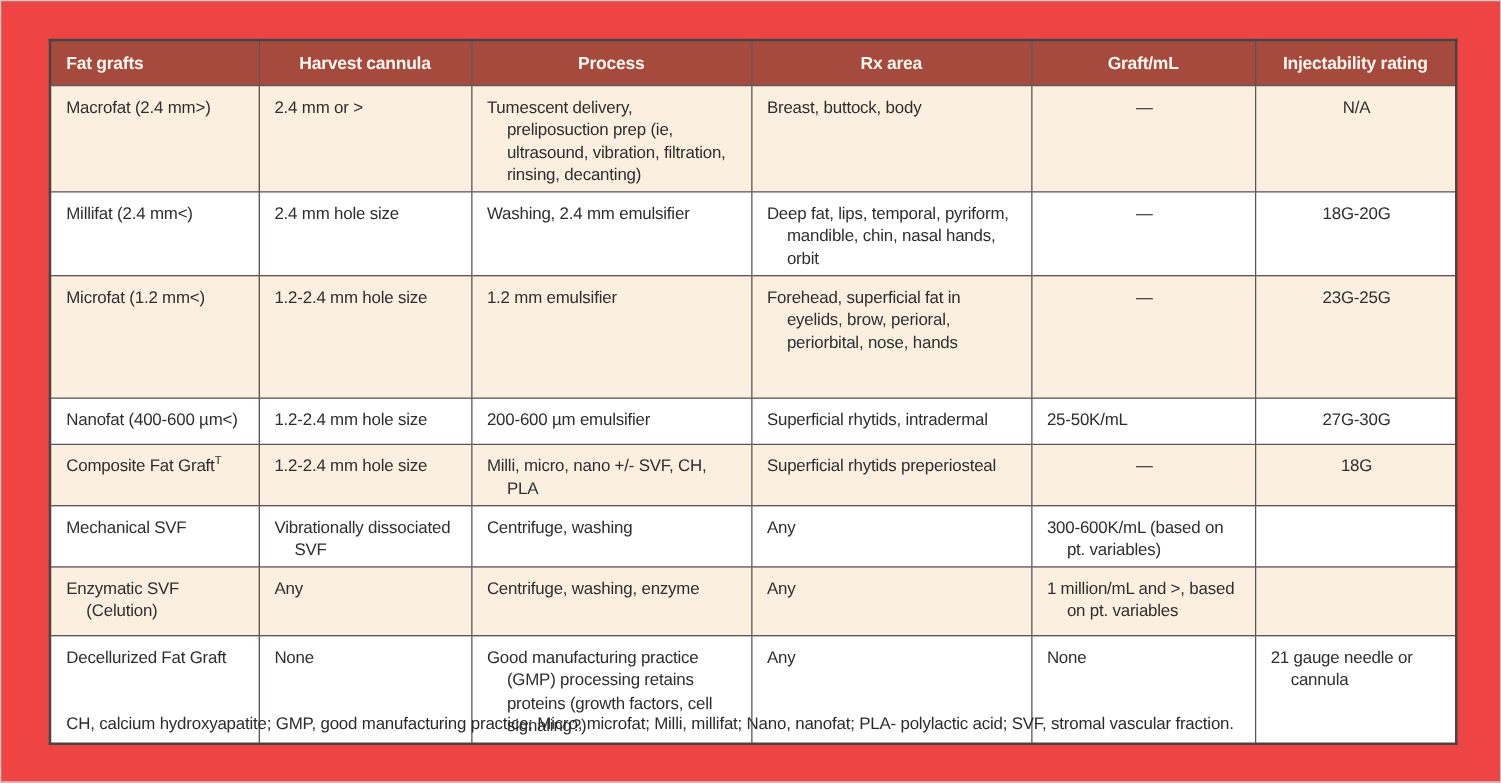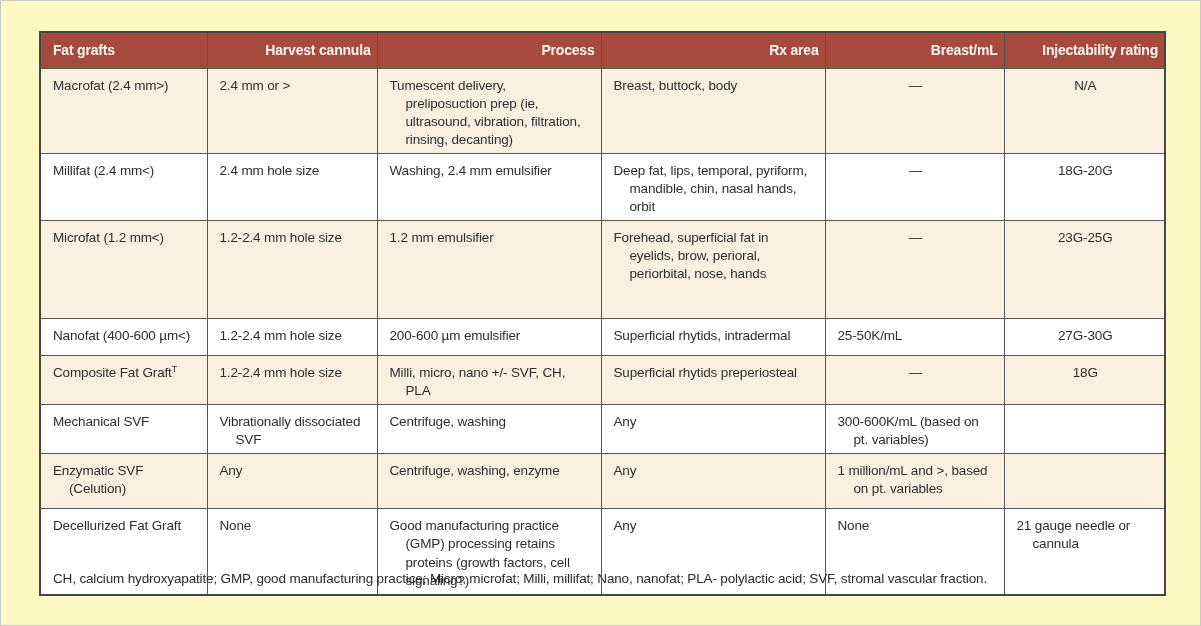--- a/index.html
+++ b/index.html
@@ -14,21 +14,21 @@
   *{margin:0;padding:0;box-sizing:border-box;}
   html,body{background:#fff;}
   body{
     font-family:"Liberation Sans", sans-serif;
     color:var(--text);
   }
   .page{
     position:relative;
     width:1201px;
     height:626px;
-    background:#fef9c3;
+    background:#ef4444;
     border:1px solid #c8c8c8;
     overflow:hidden;
   }
   .table-wrap{
     position:absolute;
     left:38px;
     top:30px;
   }
   table{
     border-collapse:collapse;
@@ -38,21 +38,21 @@
   }
   th,td{
     border:1px solid var(--border);
   }
   thead tr{height:36px;}
   th{
     background:var(--header-bg);
     color:var(--header-text);
     font-size:14px;
     font-weight:bold;
-    text-align:right;
+    text-align:center;
     padding:2px 6px;
     letter-spacing:-0.2px;
   }
   th:first-child{
     text-align:left;
     padding-left:12px;
   }
   td{
     font-size:13.5px;
     line-height:1.34;
@@ -107,21 +107,21 @@
         <col style="width:224px">
         <col style="width:179px">
         <col style="width:161px">
       </colgroup>
       <thead>
         <tr id="head-row">
             <th>Fat grafts</th>
             <th>Harvest cannula</th>
             <th>Process</th>
             <th>Rx area</th>
-            <th>Breast/mL</th>
+            <th>Graft/mL</th>
             <th>Injectability rating</th>
           </tr>
       </thead>
       <tbody id="table-body">
           <tr>
             <td class="left">
               <span class="cell-text">Macrofat (2.4 mm&gt;)</span>
             </td>
             <td class="left">
               <span class="cell-text">2.4 mm or &gt;</span>

